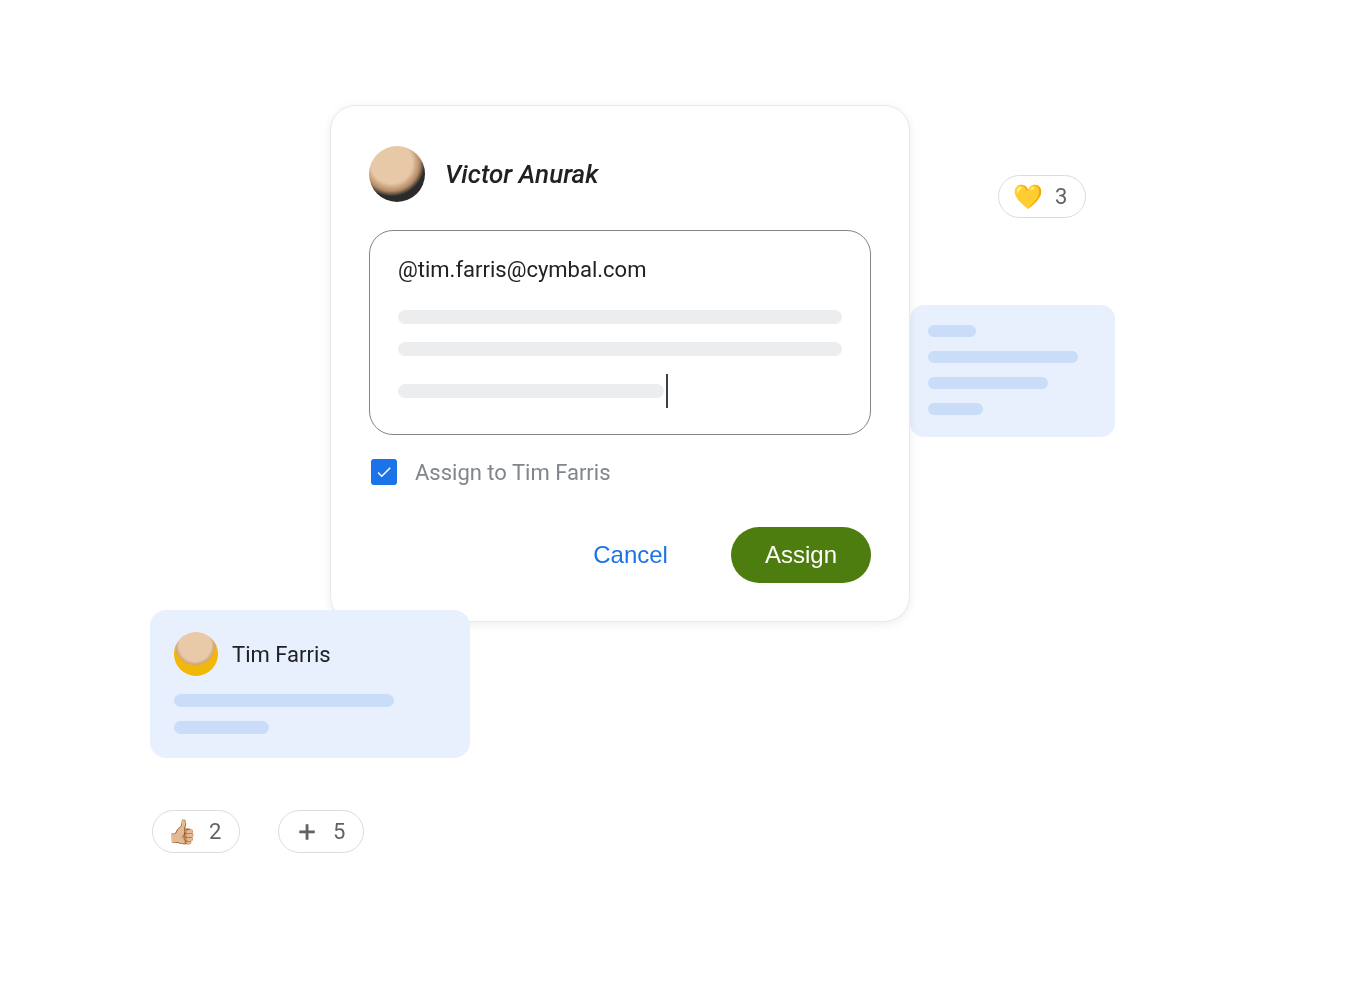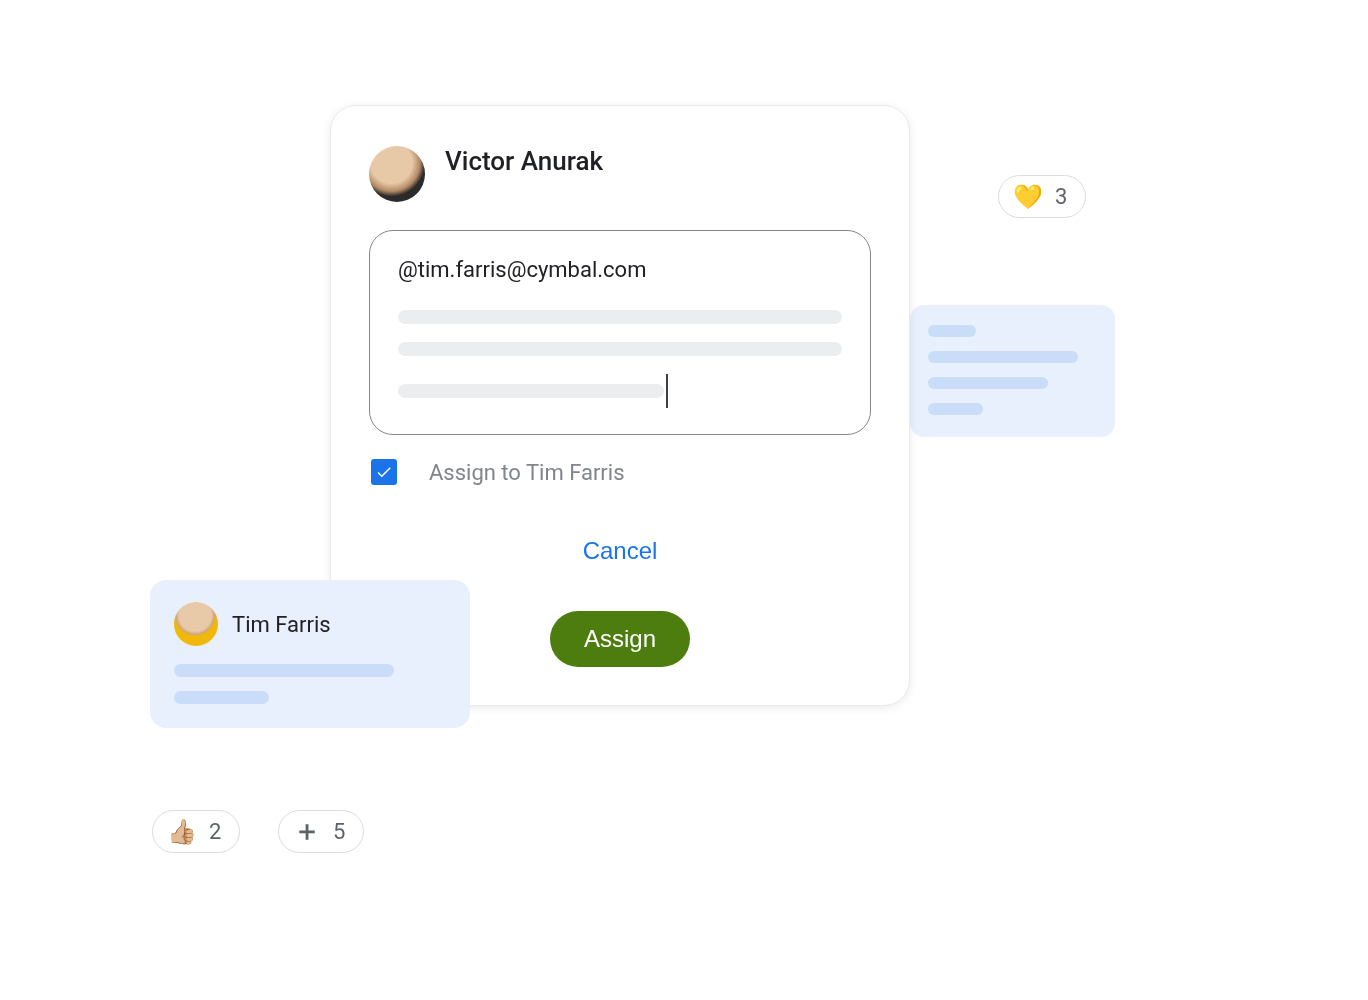--- a/index.html
+++ b/index.html
@@ -25,23 +25,24 @@
     width: 580px;
     background: #fff;
     border-radius: 26px;
     box-shadow: 0 2px 10px rgba(0,0,0,0.08);
     border: 1px solid #e8eaed;
     padding: 40px 38px 38px 38px;
     z-index: 10;
   }
   .comment-header {
     display: flex;
-    align-items: flex-start;
+    align-items: center;
     gap: 20px;
     margin-bottom: 28px;
+    font-style: italic;
   }
   .avatar {
     width: 56px;
     height: 56px;
     border-radius: 50%;
     flex-shrink: 0;
     background: #ddd;
     overflow: hidden;
     position: relative;
   }
@@ -85,21 +86,21 @@
     height: 34px;
     background: #3c4043;
     margin-left: 2px;
     display:inline-block;
     vertical-align:middle;
   }
   
   .assign-row {
     display: flex;
     align-items: center;
-    gap: 32px;
+    gap: 18px;
     margin-bottom: 42px;
     padding-left: 2px;
   }
   .checkbox {
     width: 26px;
     height: 26px;
     border-radius: 3px;
     background: #1a73e8;
     display: flex;
     align-items: center;
@@ -109,22 +110,21 @@
   .checkbox svg { width: 18px; height: 18px; }
   .assign-label {
     font-size: 22px;
     color: #80868b;
   }
   
   .actions {
     display: flex;
     justify-content: flex-end;
     align-items: center;
-    gap: 36px;
-    flex-direction: column;
+    gap: 55px;
   }
   .btn-cancel {
     background: none;
     border: none;
     color: #1a73e8;
     font-size: 24px;
     font-weight: 500;
     cursor: pointer;
     padding: 10px 8px;
   }
@@ -135,21 +135,21 @@
     font-size: 24px;
     font-weight: 500;
     border-radius: 32px;
     padding: 14px 34px;
     cursor: pointer;
   }
   
   .mini-card {
     position: absolute;
     left: 0px;
-    top: 500px;
+    top: 530px;
     width: 320px;
     background: #e8f0fe;
     border-radius: 16px;
     padding: 22px 24px 24px 24px;
     z-index: 20;
   }
   .mini-header {
     display:flex;
     align-items:center;
     gap:14px;

